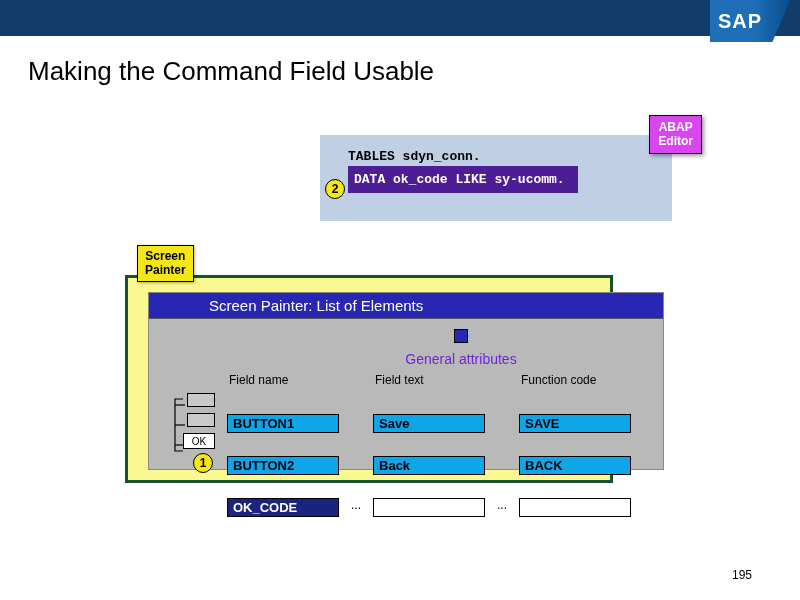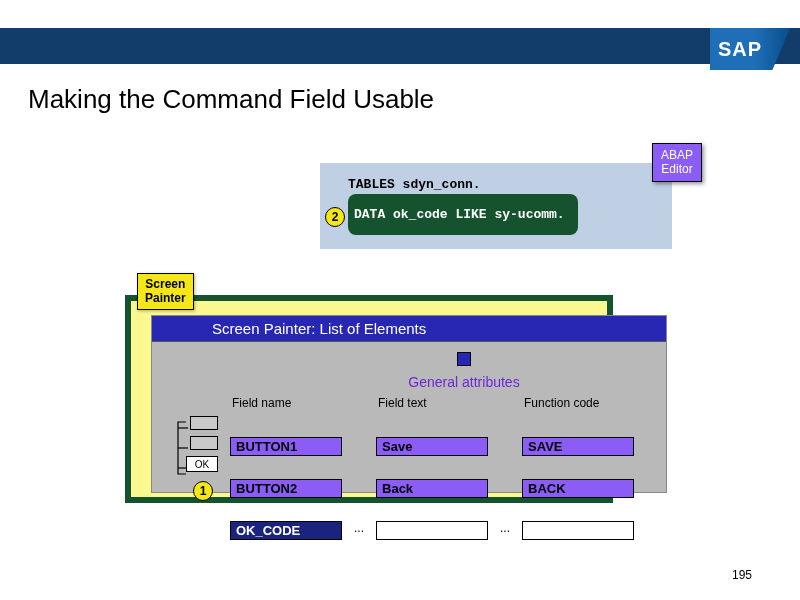--- a/index.html
+++ b/index.html
@@ -10,21 +10,20 @@
     width: 800px;
     height: 600px;
     position: relative;
     overflow: hidden;
   }
   .topbar {
     background: #123d6b;
     height: 36px;
     width: 100%;
     position: relative;
-    margin-top: 28px;
   }
   .sap-logo {
     position: absolute;
     right: 10px;
     top: 0;
     width: 80px;
     height: 42px;
     background: linear-gradient(to right, #1e6fb8, #1e6fb8 55%, #0a4d8c);
     clip-path: polygon(0 0, 100% 0, 78% 100%, 0 100%);
     color: #fff;
@@ -43,24 +42,24 @@
   }
   .content {
     position: relative;
     width: 100%;
     height: 480px;
   }
   .abap-label {
     position: absolute;
     right: 98px;
     top: 28px;
-    background: #8b5cf6;
-    color: #fff;
-    font-size: 12px;
-    font-weight: normal;
+    background: #d946ef;
+    color: #fff;
+    font-size: 12px;
+    font-weight: bold;
     text-align: center;
     padding: 4px 8px;
     border: 1px solid #000;
     box-shadow: 2px 2px 4px rgba(0,0,0,0.4);
     line-height: 1.2;
     z-index: 3;
   }
   .code-box {
     position: absolute;
     left: 320px;
@@ -69,27 +68,26 @@
     height: 86px;
     background: #bfd0e4;
     padding: 14px 12px 10px 28px;
     font-family: "Courier New", monospace;
     font-size: 13px;
     font-weight: bold;
     color: #000;
     z-index: 1;
   }
   .code-line2 {
-    background: #14532d;
-    color: #fff;
-    padding: 13px 6px;
+    background: #4c1d95;
+    color: #fff;
+    padding: 6px 6px;
     display: inline-block;
     min-width: 230px;
     margin-top: 2px;
-    border-radius: 8px;
   }
   .step-badge {
     position: absolute;
     width: 20px;
     height: 20px;
     border-radius: 50%;
     background: #f5e619;
     border: 1px solid #000;
     display: flex;
     align-items: center;
@@ -110,25 +108,25 @@
     font-weight: bold;
     text-align: center;
     padding: 3px 7px;
     line-height: 1.2;
     z-index: 3;
     box-shadow: 1px 1px 3px rgba(0,0,0,0.3);
   }
   .painter-panel {
     position: absolute;
     left: 125px;
-    top: 180px;
+    top: 188px;
     width: 488px;
     height: 208px;
     background: #faf88e;
-    border: 6px solid #14532d;
+    border: 3px solid #14532d;
     z-index: 1;
   }
   .painter-inner {
     position: absolute;
     left: 20px;
     top: 14px;
     width: 516px;
     height: 178px;
     background: #b9b9b9;
     border: 1px solid #888;
@@ -198,21 +196,21 @@
     flex-direction: column;
     gap: 24px;
   }
   .col-header {
     font-size: 12px;
     color: #000;
     margin-bottom: 3px;
     padding-left: 2px;
   }
   .cell {
-    background: #8b5cf6;
+    background: #0ea5e9;
     border: 1px solid #000;
     height: 19px;
     font-size: 13px;
     font-weight: bold;
     padding: 0 5px;
     display: flex;
     align-items: center;
     margin-bottom: -1px;
     width: 112px;
   }

